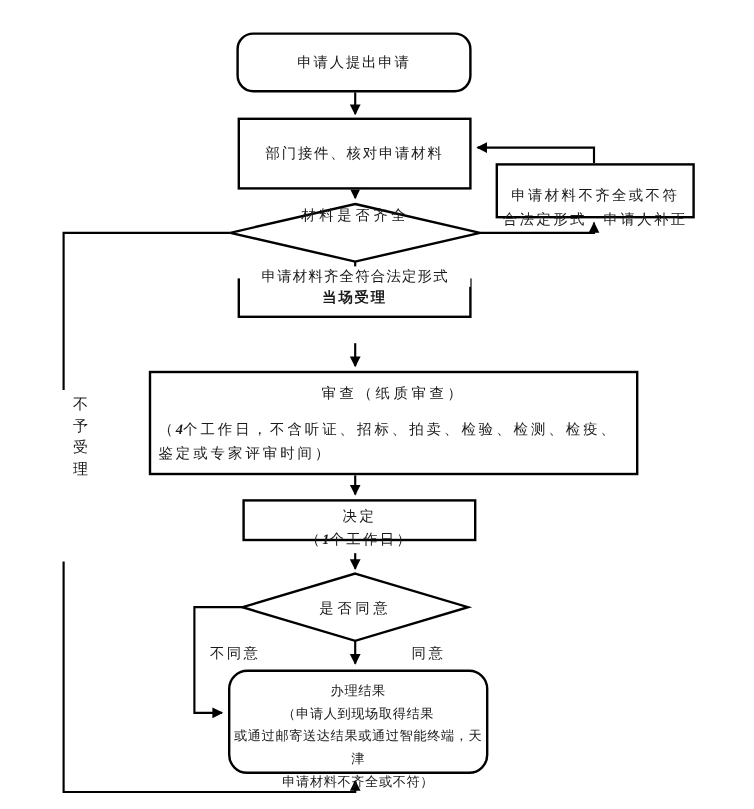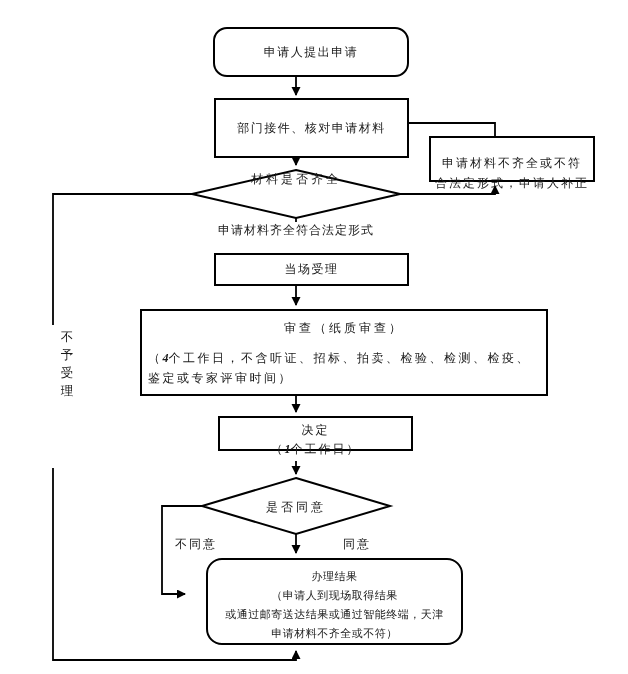--- a/index.html
+++ b/index.html
@@ -4,21 +4,21 @@
 <style>
   html,body{margin:0;padding:0;background:#ffffff;}
   .canvas{
     position:relative;width:628px;height:674px;background:#ffffff;
     font-family:"Liberation Serif","DejaVu Serif",serif;
     color:#1a1a1a;font-size:12px;overflow:hidden;
   }
   svg.connectors{position:absolute;left:0;top:0;z-index:1;}
   .node{
     position:absolute;box-sizing:border-box;border:2px solid #000;
-    background:#fff;text-align:center;z-index:2;letter-spacing:1.5px;margin-left:16px;
+    background:#fff;text-align:center;z-index:2;letter-spacing:1.5px;
   }
   .flex-center{display:flex;align-items:center;justify-content:center;}
   .rounded-sm{border-radius:14px;}
   .rounded-lg{border-radius:16px;}
   .lbl{position:absolute;z-index:3;text-align:center;letter-spacing:1px;}
   .whitebg{background:#fff;}
   .diamond-lbl{letter-spacing:3px;z-index:3;}
   .supplement{font-size:12px;letter-spacing:2px;line-height:20px;padding-top:15px;}
   .review-title{margin-top:9px;text-align:center;letter-spacing:3px;}
   .review-note{margin:11px 4px 0 6px;text-align:left;line-height:20px;letter-spacing:2.5px;}
@@ -70,21 +70,21 @@
 
   <div class="node supplement" style="left:413px;top:136px;width:166px;height:46px;">
     <div>申请材料不齐全或不符</div>
     <div>合法定形式，申请人补正</div>
   </div>
 
   <div class="lbl diamond-lbl" style="left:200px;top:171px;width:192px;">材料是否齐全</div>
 
   <div class="lbl whitebg" style="left:200px;top:222px;width:192px;">申请材料齐全符合法定形式</div>
 
-  <div class="node flex-center" style="left:198px;top:253px;width:195px;height:33px;">
+  <div class="node flex-center" style="left:198px;top:232px;width:195px;height:33px;font-weight:bold;">
     <span>当场受理</span>
   </div>
 
   <div class="node" style="left:124px;top:309px;width:408px;height:87px;">
     <div class="review-title">审查（纸质审查）</div>
     <div class="review-note">
       <span>（</span><span class="num">4</span><span>个工作日，不含听证、招标、拍卖、检验、检测、检疫、鉴定或专家评审时间）</span>
     </div>
   </div>
 
@@ -93,21 +93,21 @@
     <div>
       <span>（</span><span class="num">1</span><span>个工作日）</span>
     </div>
   </div>
 
   <div class="lbl diamond-lbl" style="left:220px;top:499px;width:152px;">是否同意</div>
 
   <div class="lbl sidelbl" style="left:170px;top:536px;width:52px;">不同意</div>
   <div class="lbl sidelbl" style="left:333px;top:536px;width:48px;">同意</div>
 
-  <div class="node rounded-lg result-box" style="left:190px;top:558px;width:257px;height:87px;">
+  <div class="node rounded-lg result-box" style="left:190px;top:558px;width:217px;height:87px;">
     <div>办理结果</div>
     <div>（申请人到现场取得结果</div>
     <div>或通过邮寄送达结果或通过智能终端，天津</div>
     <div>申请材料不齐全或不符）</div>
   </div>
 
   <div class="lbl vtext" style="left:54px;top:328px;width:26px;">不
 予
 受
 理</div>

